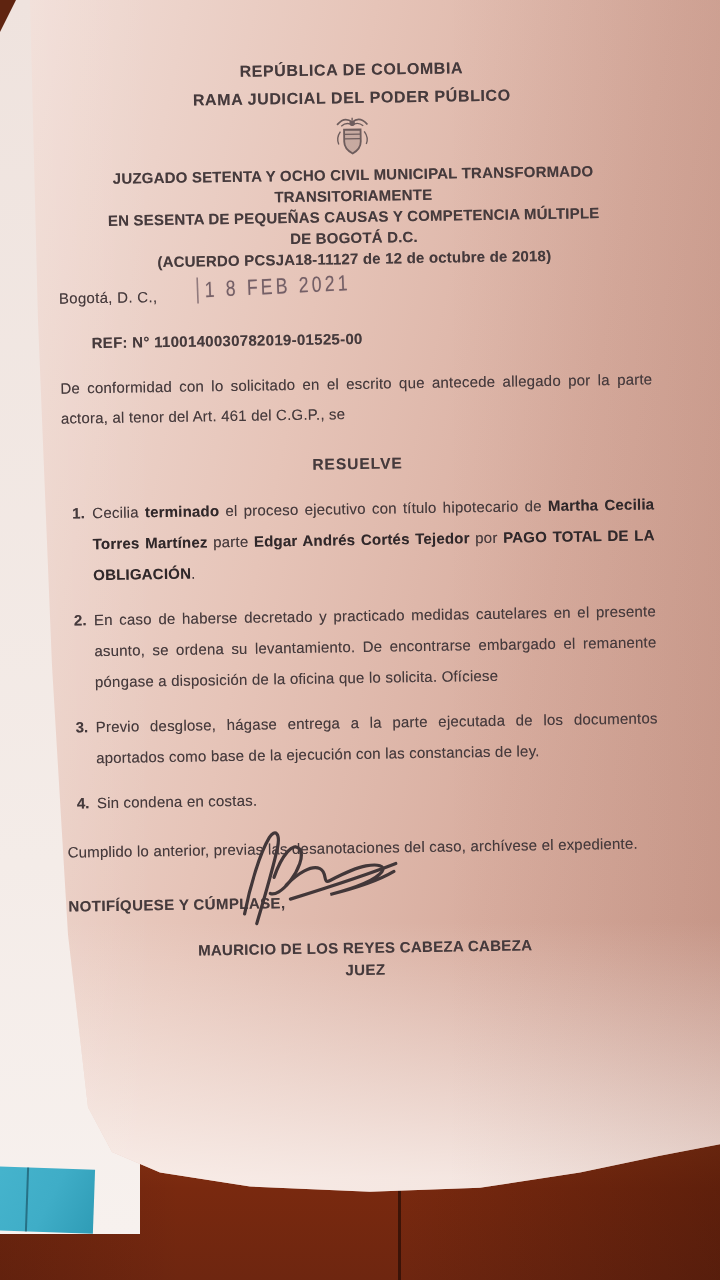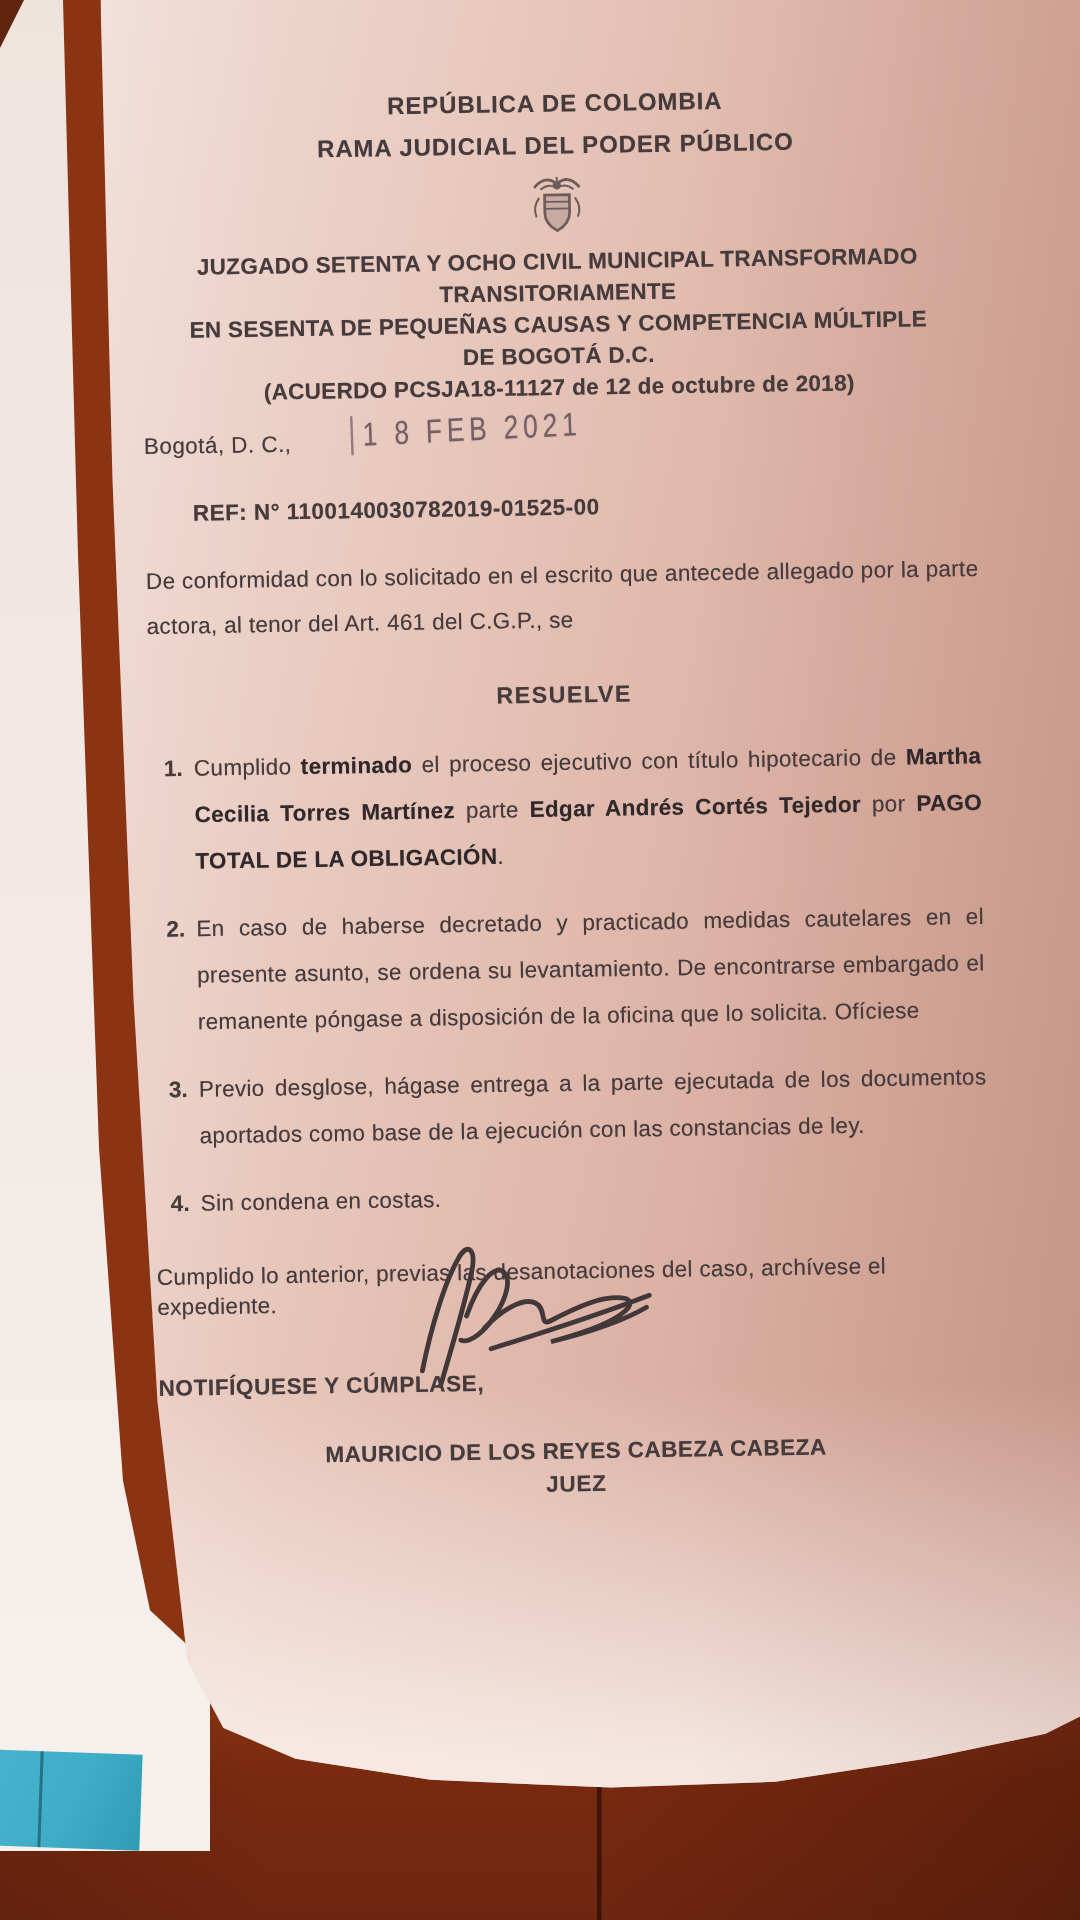--- a/index.html
+++ b/index.html
@@ -27,21 +27,21 @@
     background:linear-gradient(115deg,#46b4cd 0%,var(--blue-object) 55%,#2f9cb6 100%);
     transform:rotate(2deg);}
   .blue-item-crease{position:absolute;left:34px;top:0;bottom:0;width:2px;background:rgba(16,62,78,.55);}
 
   
   .page{position:absolute;inset:0;z-index:4;
     background:
       linear-gradient(to bottom,rgba(255,250,248,0) 72%,rgba(252,245,242,.8) 92%),
       linear-gradient(102deg,var(--paper-light) 0%,var(--paper-mid) 38%,#d8ad9f 68%,var(--paper-dark) 100%);
     clip-path:polygon(30px 0%,38px 25%,52px 52%,68px 73%,88px 86.5%,112px 90%,160px 91.6%,
-      250px 92.7%,370px 93.1%,480px 92.8%,580px 91.6%,660px 90.3%,100% 89.4%,100% 0%);margin-left:37px;}
+      250px 92.7%,370px 93.1%,480px 92.8%,580px 91.6%,660px 90.3%,100% 89.4%,100% 0%);}
   .page-shade{position:absolute;inset:0;pointer-events:none;
     background:linear-gradient(to right,rgba(255,255,255,.10) 0%,rgba(255,255,255,0) 22%,rgba(0,0,0,0) 62%,rgba(128,70,55,.10) 100%);}
 
   .content{position:absolute;inset:0;padding:58px 64px 0;color:var(--ink);
     transform:rotate(-0.9deg);transform-origin:360px 620px;
     text-shadow:0 0 .5px rgba(70,55,58,.45);}
 
   .h-republic{margin-top:0;font-size:16px;line-height:24px;font-weight:bold;text-align:center;letter-spacing:.6px;}
   .h-branch{margin-top:4px;font-size:16px;line-height:24px;font-weight:bold;text-align:center;letter-spacing:.6px;}
   .coat-wrap{height:44px;margin:4px auto 6px;text-align:center;}
@@ -121,21 +121,21 @@
 
     <div class="ref">REF: N° 1100140030782019-01525-00</div>
 
     <p class="intro">De conformidad con lo solicitado en el escrito que antecede allegado por la parte actora, al tenor del Art. 461 del C.G.P., se</p>
 
     <div class="resolve">RESUELVE</div>
 
     <div class="items">
         <div class="res-item">
           <span class="res-num">1.</span>
-          <p class="res-text"><span>Cumplido </span><b>terminado</b><span> el proceso ejecutivo con título hipotecario de </span><b>Martha Cecilia Torres Martínez</b><span> parte </span><b>Edgar Andrés Cortés Tejedor</b><span> por </span><b>PAGO TOTAL DE LA OBLIGACIÓN</b><span>.</span></p>
+          <p class="res-text"><span>Cecilia </span><b>terminado</b><span> el proceso ejecutivo con título hipotecario de </span><b>Martha Cecilia Torres Martínez</b><span> parte </span><b>Edgar Andrés Cortés Tejedor</b><span> por </span><b>PAGO TOTAL DE LA OBLIGACIÓN</b><span>.</span></p>
         </div>
         <div class="res-item">
           <span class="res-num">2.</span>
           <p class="res-text"><span>En caso de haberse decretado y practicado medidas cautelares en el presente asunto, se ordena su levantamiento. De encontrarse embargado el remanente póngase a disposición de la oficina que lo solicita. Ofíciese</span></p>
         </div>
         <div class="res-item">
           <span class="res-num">3.</span>
           <p class="res-text"><span>Previo desglose, hágase entrega a la parte ejecutada de los documentos aportados como base de la ejecución con las constancias de ley.</span></p>
         </div>
         <div class="res-item">

